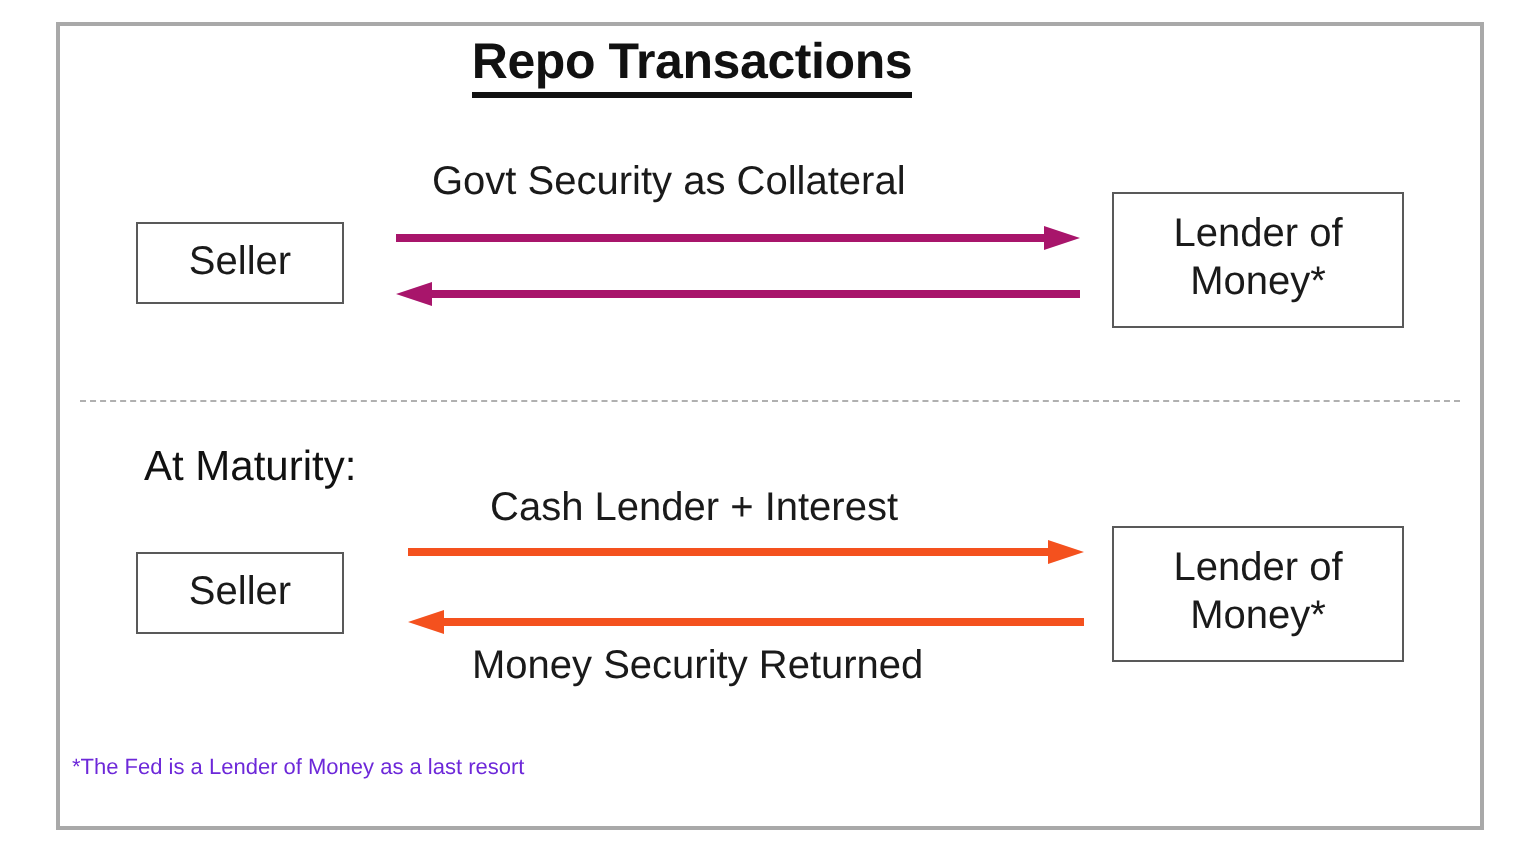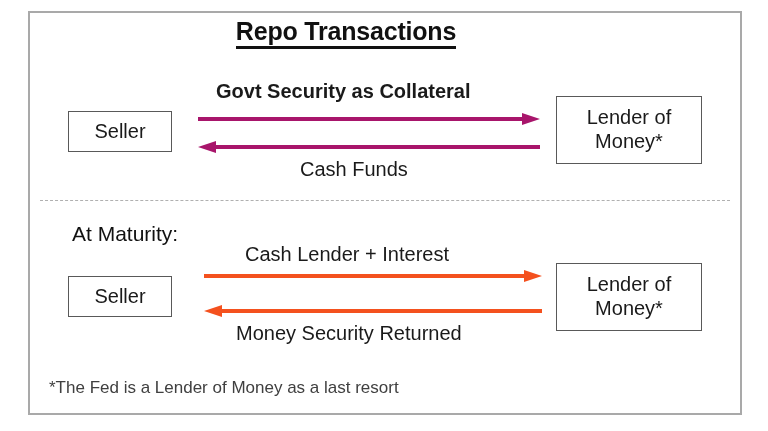--- a/index.html
+++ b/index.html
@@ -70,21 +70,21 @@
   #seller-box-2 { left: 68px;  top: 276px; width: 104px; height: 41px; }
   #lender-box-2 { left: 556px; top: 263px; width: 146px; height: 68px; }
 
   
   .flow-label {
     position: absolute;
     font-size: 20px;
     color: #1a1a1a;
     white-space: nowrap;
   }
-  #label-collateral  { left: 216px; top: 80px; font-weight: bold; }
+  #label-collateral  { left: 216px; top: 80px; }
   #label-cash-funds  { left: 300px; top: 158px; }
   #label-cash-int    { left: 245px; top: 243px; }
   #label-govt-return { left: 236px; top: 322px; }
 
   
   .arrow {
     position: absolute;
     height: 12px;
   }
   .arrow svg { display: block; }
@@ -112,24 +112,23 @@
     font-size: 21px;
     font-weight: normal;
     color: #111111;
   }
 
   
   #footnote {
     position: absolute;
     left: 36px;
     top: 378px;
-    font-size: 17px;
-    color: #404040;
+    font-size: 11px;
+    color: #6d28d9;
     white-space: nowrap;
-    margin-left: 13px;
   }
 </style>
 </head>
 <body>
 
 <div id="slide">
   <div id="frame"></div>
 
   <div class="title">
     <span>Repo Transactions</span>
@@ -153,21 +152,20 @@
     </svg>
   </div>
 
   <div class="arrow" id="arrow-cash-funds">
     <svg width="342" height="12" viewBox="0 0 342 12" xmlns="http://www.w3.org/2000/svg">
       <rect x="16" y="4" width="326" height="4" fill="#A8156B"></rect>
       <polygon points="18,0 0,6 18,12" fill="#A8156B"></polygon>
     </svg>
   </div>
 
-  <div class="flow-label" id="label-cash-funds">Cash Funds</div>
 
   <div id="divider"></div>
 
   <div id="at-maturity">At Maturity:</div>
 
   <div class="box" id="seller-box-2">
     <div>Seller</div>
   </div>
 
   <div class="box" id="lender-box-2">

